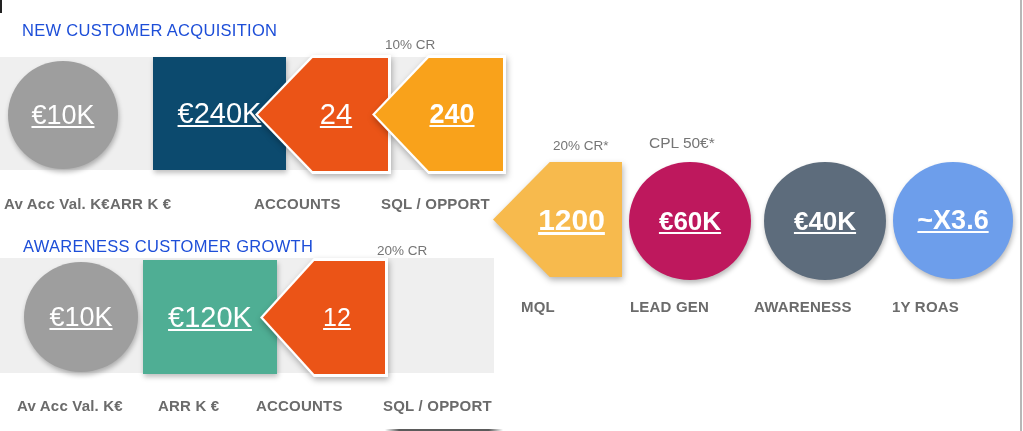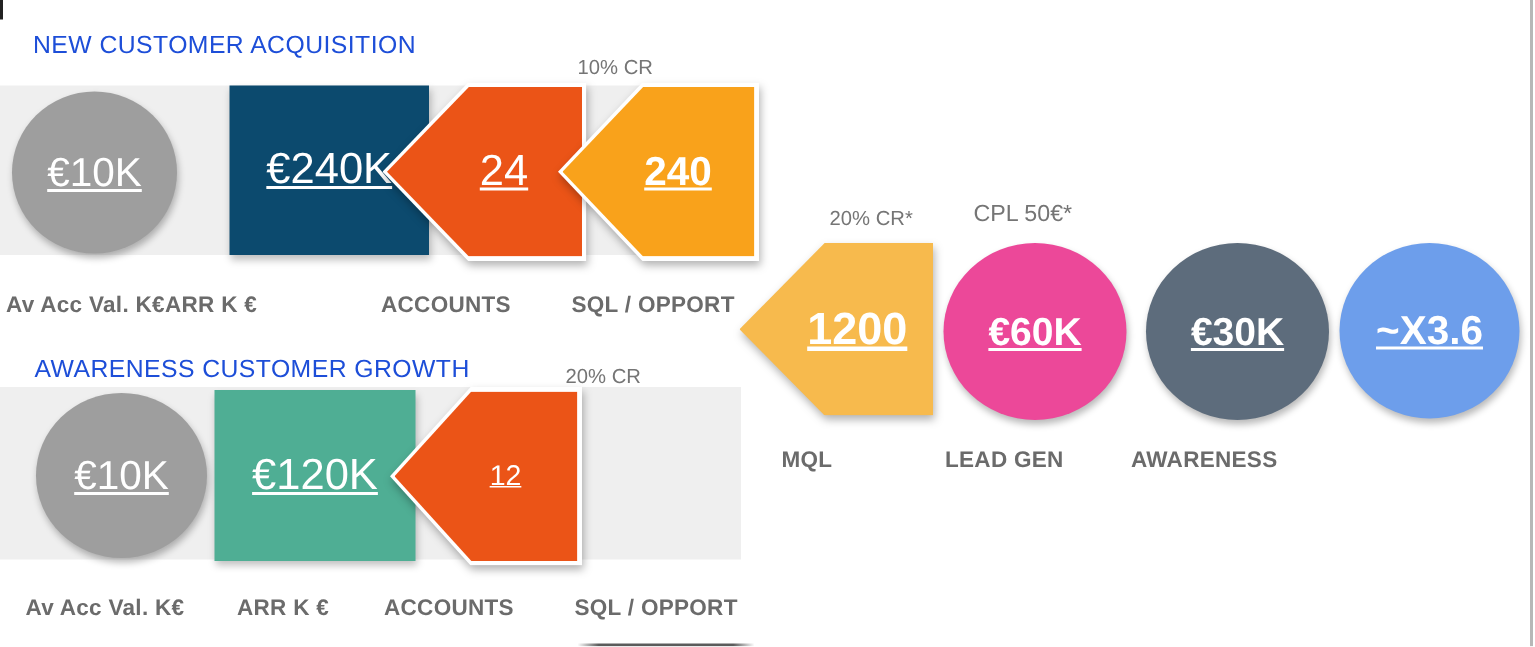--- a/index.html
+++ b/index.html
@@ -78,46 +78,47 @@
     <span class="val" style="font-size:27px;">€10K</span>
   </div>
 
   <div class="abs shape square" style="left: 143px; top: 260px; width: 134px; height: 114px; background: rgb(79, 174, 148);">
     <span class="val" style="font-size:29px;">€120K</span>
   </div>
 
   <div class="abs arrow-wrap" style="left:263px;top:261px;width:122px;height:113px;">
     <div class="arrow-halo clip-arrow"></div>
     <div class="arrow-fill clip-arrow" style="background: rgb(235, 84, 23);"></div>
-    <span class="val" style="font-size:19px;">12</span>
+    <span class="val" style="font-size:25px;">12</span>
   </div>
 
 
   <div class="abs stage-label" style="left:17px;top:397px;width:120px;">Av Acc Val. K€</div>
   <div class="abs stage-label" style="left:158px;top:397px;width:120px;">ARR K €</div>
   <div class="abs stage-label" style="left:256px;top:397px;width:120px;">ACCOUNTS</div>
   <div class="abs stage-label" style="left:383px;top:397px;width:120px;">SQL / OPPORT</div>
 
   <div class="abs note" style="left:553px;top:138px;">20% CR*</div>
   <div class="abs note big" style="left:649px;top:134px;">CPL 50€*</div>
 
   <div class="abs arrow-wrap" style="left:493px;top:162px;width:129px;height:115px;">
     <div class="arrow-fill clip-arrow-big" style="background: rgb(247, 186, 77);"></div>
     <span class="val bold" style="font-size:30px;padding-left:28px;">1200</span>
   </div>
 
-  <div class="abs shape circle" style="left: 629px; top: 162px; width: 122px; height: 118px; background: #ec4899;">
+  <div class="abs shape circle" style="left: 629px; top: 162px; width: 122px; height: 118px; background: #be185d;">
     <span class="val bold" style="font-size:26px;">€60K</span>
   </div>
 
   <div class="abs shape circle" style="left: 764px; top: 162px; width: 122px; height: 118px; background: rgb(93, 108, 124);">
-    <span class="val bold" style="font-size:26px;">€30K</span>
+    <span class="val bold" style="font-size:26px;">€40K</span>
   </div>
 
   <div class="abs shape circle" style="left: 893px; top: 162px; width: 120px; height: 117px; background: rgb(109, 158, 235);">
     <span class="val bold" style="font-size:27px;">~X3.6</span>
   </div>
 
   <div class="abs stage-label" style="left:521px;top:298px;width:120px;">MQL</div>
   <div class="abs stage-label" style="left:630px;top:298px;width:120px;">LEAD GEN</div>
   <div class="abs stage-label" style="left:754px;top:298px;width:140px;">AWARENESS</div>
+  <div class="abs stage-label" style="left:892px;top:298px;width:120px;">1Y ROAS</div>
 
 </div>
 
 </body></html>

